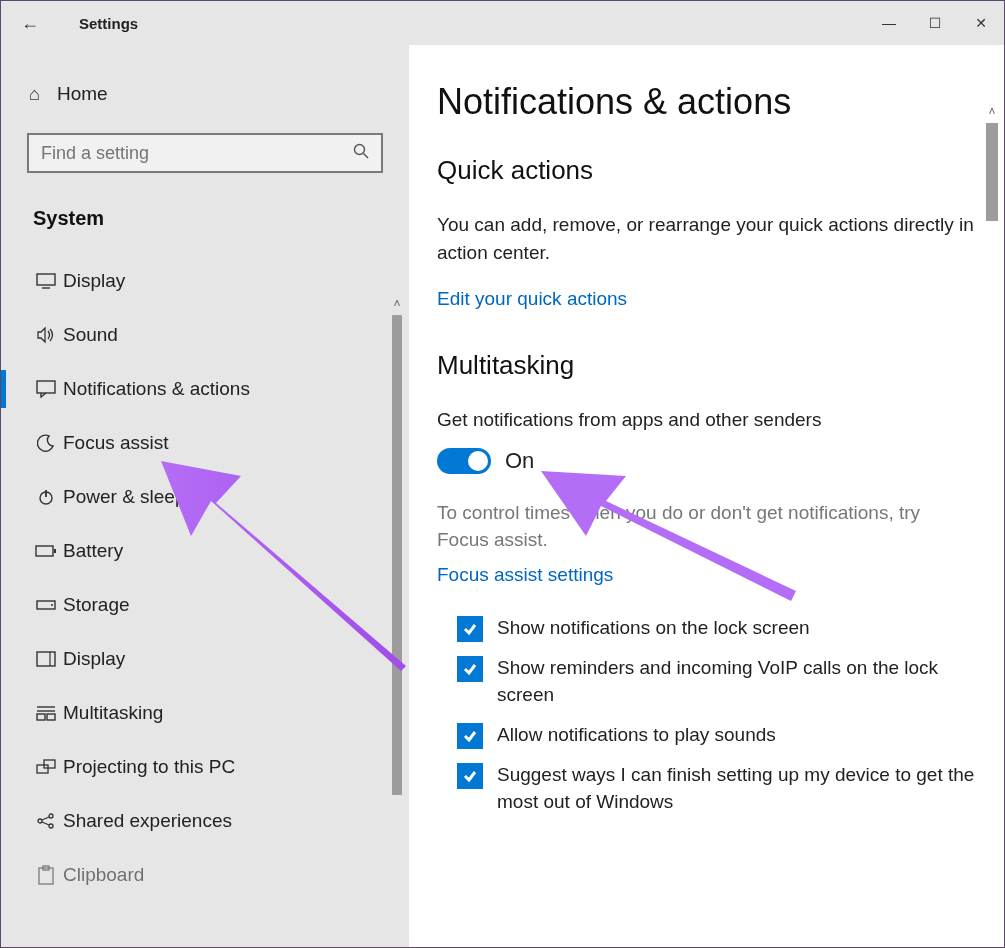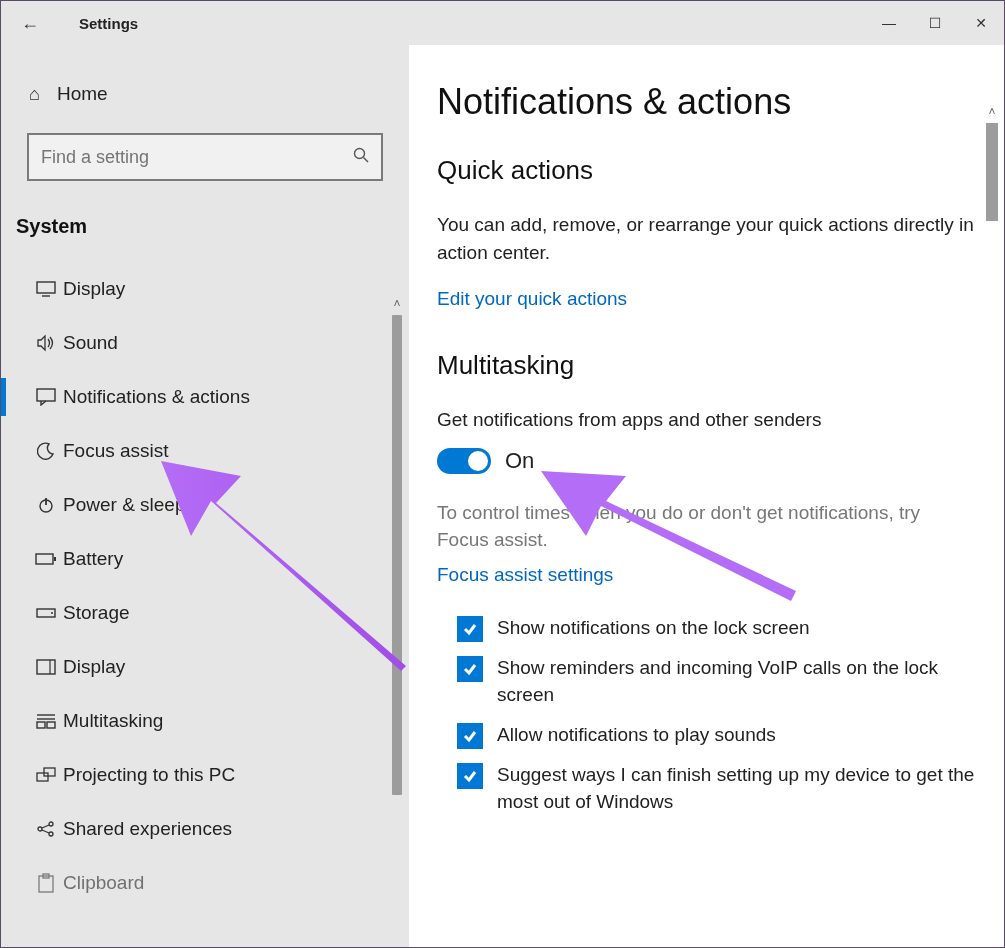--- a/index.html
+++ b/index.html
@@ -30,33 +30,33 @@
   padding-top: 28px;
   position: relative;
   overflow: hidden;
 }
 .home-row { display:flex; align-items:center; padding: 10px 28px; margin-bottom: 18px; }
 .home-row .icon { width:28px; font-size:18px; color:#333; }
 .home-row .lbl { font-size: 19px; color:#222; }
 
 .searchbox {
   margin: 0 26px 28px 26px;
-  height: 48px;
+  height: 40px;
   border: 2px solid #7a7a7a;
   background: #f1f1f1;
   display:flex; align-items:center;
   padding: 0 12px;
 }
 .searchbox input {
   flex:1; border:none; background:transparent; outline:none;
   font-size: 18px; color:#555;
 }
 .searchbox .sicon { font-size:17px; color:#555; }
 
-.section-title { font-size: 20px; font-weight:600; color:#111; padding: 6px 28px 24px 15px; margin-top: 16px; }
+.section-title { font-size: 20px; font-weight:600; color:#111; padding: 6px 28px 24px 32px; margin-top: 16px; }
 
 .scrollcol { position:absolute; right:4px; top:252px; width:16px; }
 .scrollcol .caret { font-size:12px; color:#666; text-align:center; }
 .scrollcol .thumb { width:10px; height:480px; background:#9c9c9c; margin:4px auto; border-radius:1px; }
 
 .navlist { }
 .navitem {
   display:flex; align-items:center;
   padding: 16px 28px;
   font-size: 19px; color:#222;

